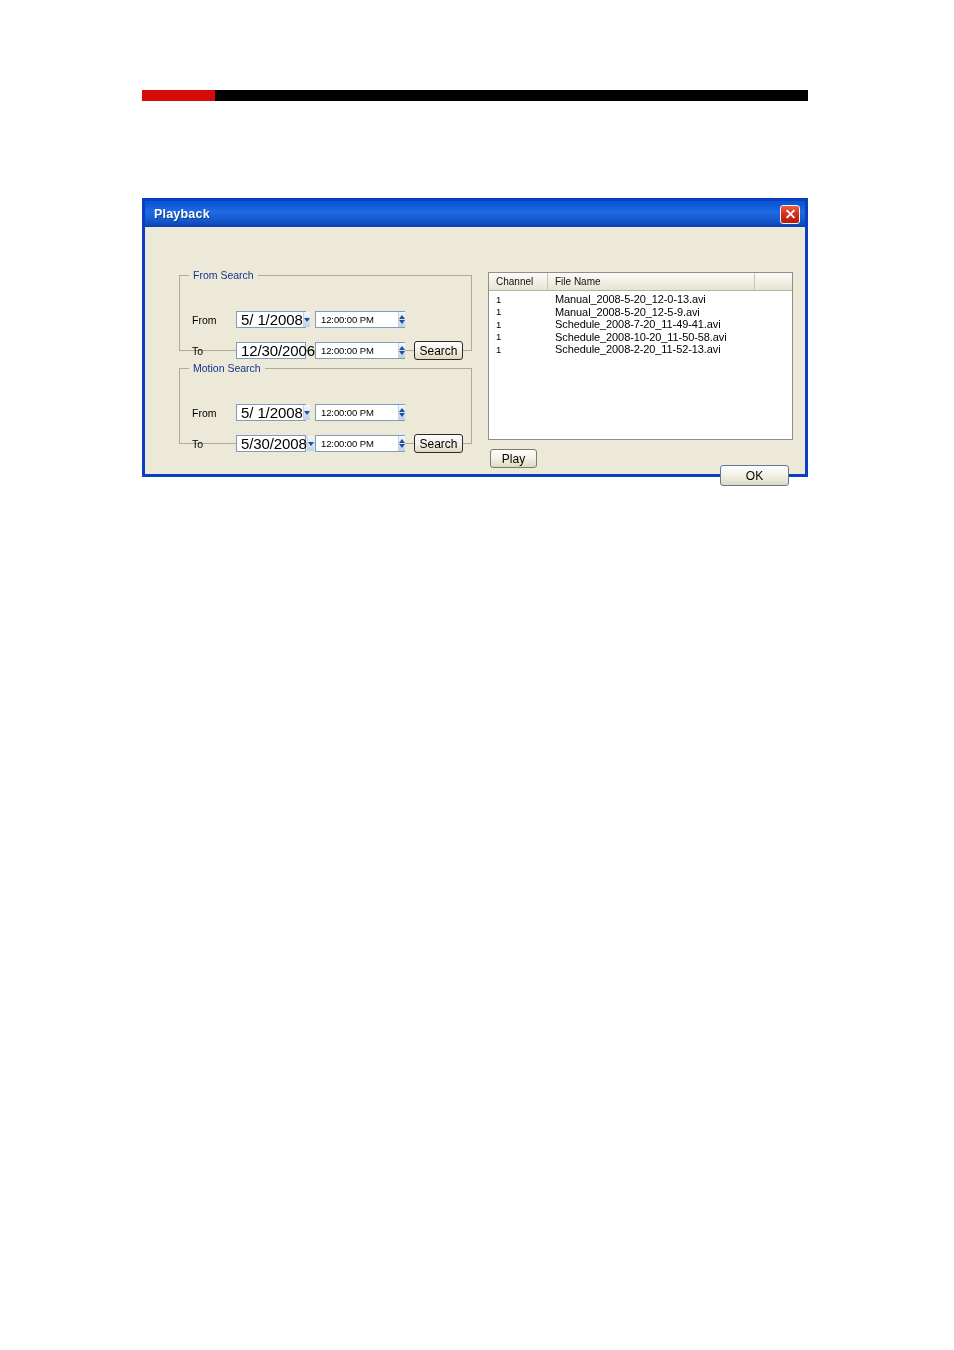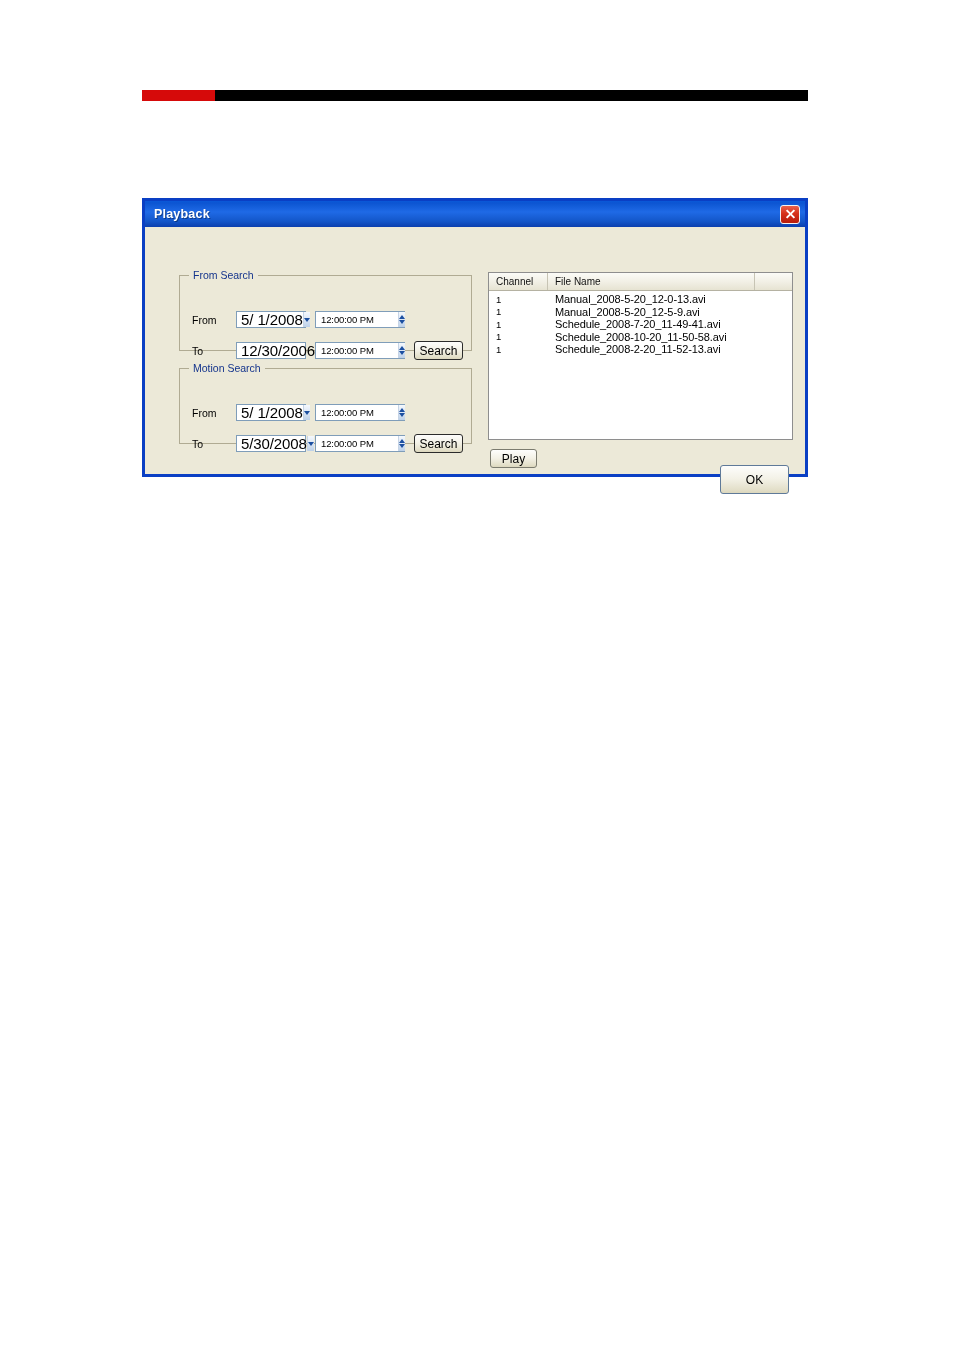--- a/index.html
+++ b/index.html
@@ -240,21 +240,21 @@
     left: 345px;
     top: 222px;
     width: 47px;
     height: 19px;
   }
   #ok-button {
     position: absolute;
     left: 575px;
     top: 238px;
     width: 69px;
-    height: 29px;
+    height: 21px;
     border: 1px solid #5f7a99;
   }
 
   
   #file-list {
     position: absolute;
     left: 343px;
     top: 45px;
     width: 305px;
     height: 168px;

